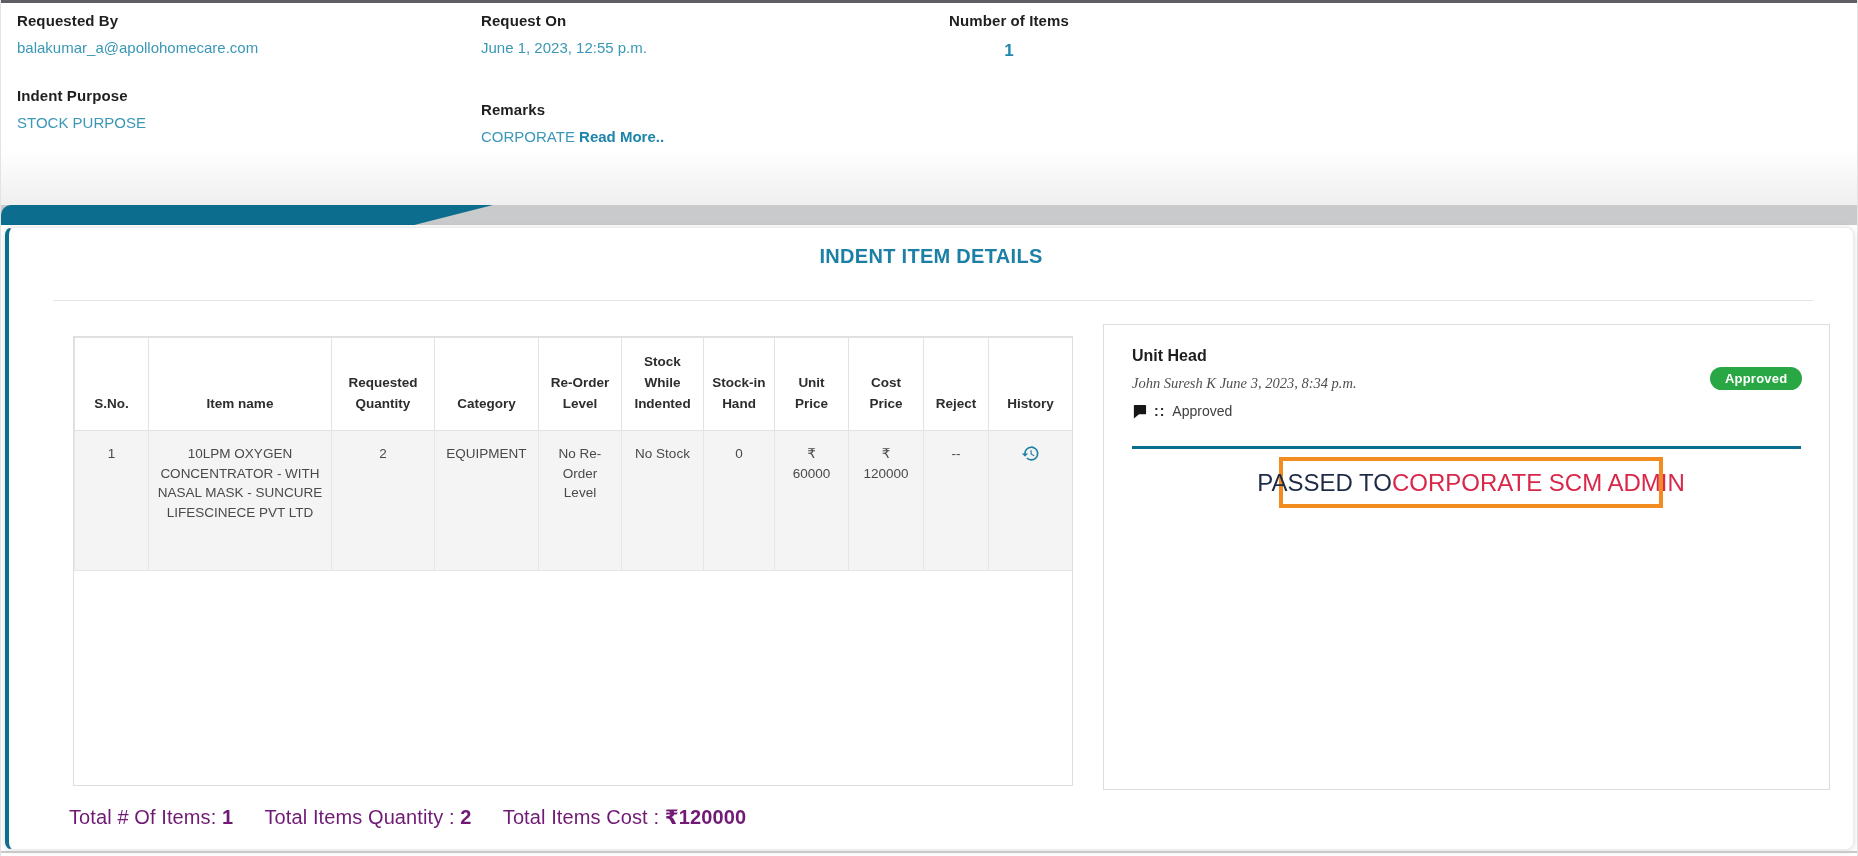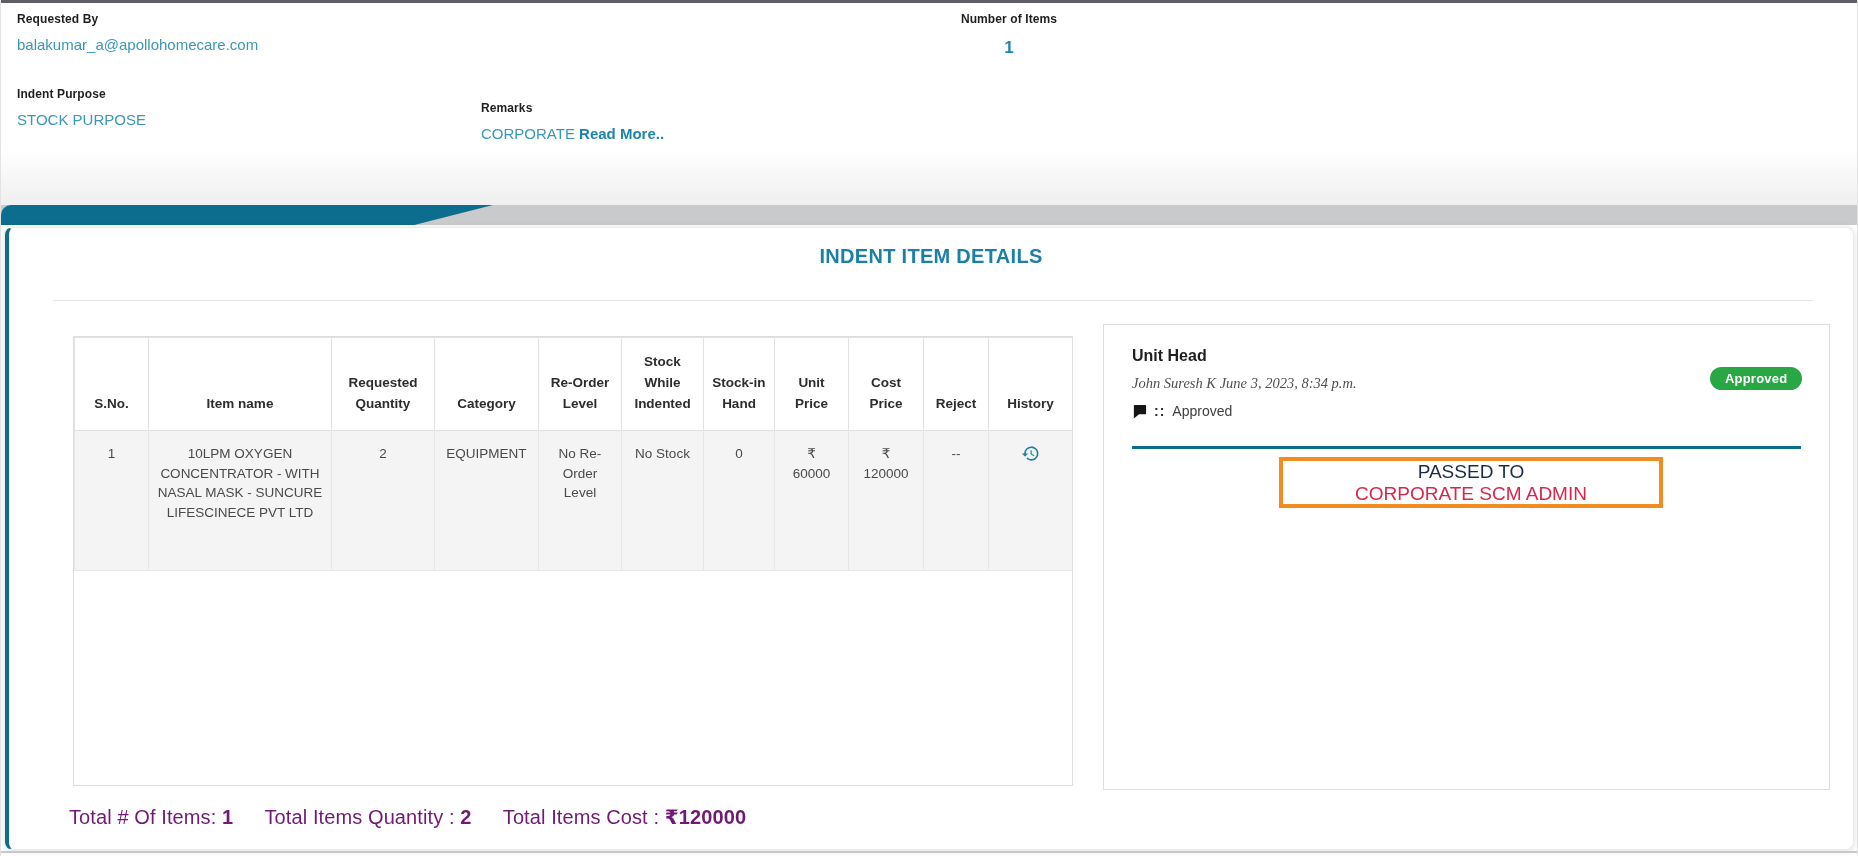--- a/index.html
+++ b/index.html
@@ -8,21 +8,21 @@
 
   .page { position:relative; width:1858px; height:856px; background:#fff;
           border-left:1px solid #e3e3e3; border-right:1px solid #e3e3e3; }
 
   .topbar { position:absolute; top:0; left:0; right:0; height:3px; background:#5e5e64; }
 
   
   .top-panel { position:absolute; top:3px; left:0; right:0; height:202px;
                background:linear-gradient(#ffffff 72%, #efefef 100%); }
   .field { position:absolute; }
-  .field .lbl { font-size:12px; font-weight:700; color:#1f1f1f; letter-spacing:.1px; }
+  .field .lbl { font-size:15px; font-weight:700; color:#1f1f1f; letter-spacing:.1px; }
   .field .val { margin-top:10px; font-size:15px; color:#3a97b6; }
   .f-requested-by { left:16px; top:9px; }
   .f-request-on   { left:480px; top:9px; }
   .f-num-items    { left:928px; top:9px; width:160px; text-align:center; }
   .f-num-items .val { font-size:17px; font-weight:600; color:#1f86ad; margin-top:12px; }
   .f-indent-purpose { left:16px; top:84px; }
   .f-remarks        { left:480px; top:98px; }
   .read-more { font-weight:700; color:#1d84ab; cursor:pointer; }
 
   
@@ -58,41 +58,45 @@
   .panel .byline { position:absolute; left:28px; top:50px; font-family:"Liberation Serif","DejaVu Serif",serif;
                    font-style:italic; font-size:14.5px; color:#4f4f4f; }
   .comment-row { position:absolute; left:28px; top:78px; display:flex; align-items:center; gap:7px;
                  font-size:14px; color:#3f3f3f; }
   .comment-colons { font-weight:800; color:#2a2a2a; letter-spacing:1px; }
   .badge { position:absolute; left:606px; top:42px; background:#2aa745; color:#fff;
            font-size:13px; font-weight:700; padding:4px 15px; border-radius:13px; letter-spacing:.2px; }
   .panel-divider { position:absolute; left:28px; right:28px; top:121px; border-top:3px solid #0d6d8e; }
   .passed-box { position:absolute; left:175px; top:132px; width:384px; height:51px;
                 border:4px solid #f28b20; background:#fff; display:flex; align-items:center;
-                justify-content:center; font-size:19px; white-space:nowrap;flex-direction:column; }
+                justify-content:center; font-size:24px; white-space:nowrap; }
   .passed-label { color:#1e2b47; }
   .passed-value { color:#d9274a; font-weight:500; }
 
   
   .totals { position:absolute; left:60px; top:577px; font-size:20px; color:#701a75; letter-spacing:.1px; }
   .totals .grp { margin-right:26px; }
   .totals b { font-weight:700; }
 
   .bottom-line { position:absolute; top:851px; left:0; right:0; height:2px; background:#c8c8c8; }
 </style>
 </head>
 <body>
 
 <div class="page">
   <div class="topbar"></div>
 
   <div class="top-panel">
     <div class="field f-requested-by">
       <div class="lbl">Requested By</div>
       <div class="val">balakumar_a@apollohomecare.com</div>
+    </div>
+    <div class="field f-request-on">
+      <div class="lbl">Request On</div>
+      <div class="val">June 1, 2023, 12:55 p.m.</div>
     </div>
     <div class="field f-num-items">
       <div class="lbl">Number of Items</div>
       <div class="val">1</div>
     </div>
     <div class="field f-indent-purpose">
       <div class="lbl">Indent Purpose</div>
       <div class="val">STOCK PURPOSE</div>
     </div>
     <div class="field f-remarks">

